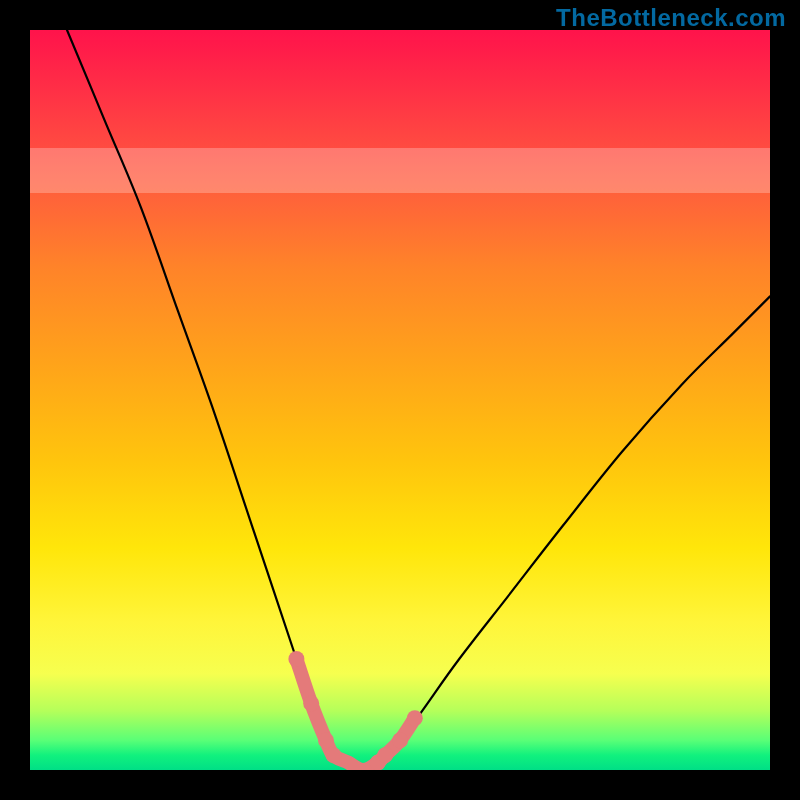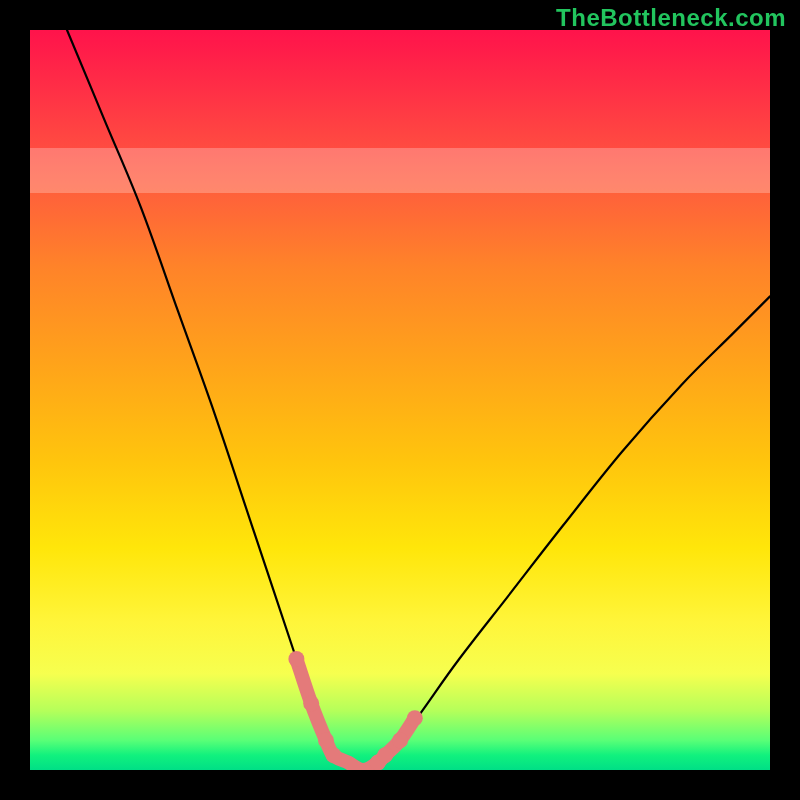--- a/index.html
+++ b/index.html
@@ -14,21 +14,21 @@
   .frame {
     position: relative;
     width: 800px;
     height: 800px;
     background: #000;
   }
   .watermark {
     position: absolute;
     top: 4px;
     right: 14px;
-    color: #22c55e;
+    color: #0369a1;
     font-size: 24px;
     font-weight: 600;
     letter-spacing: 0.5px;
     z-index: 20;
     user-select: none;
   }
   .plot {
     position: absolute;
     left: 30px;
     top: 30px;

